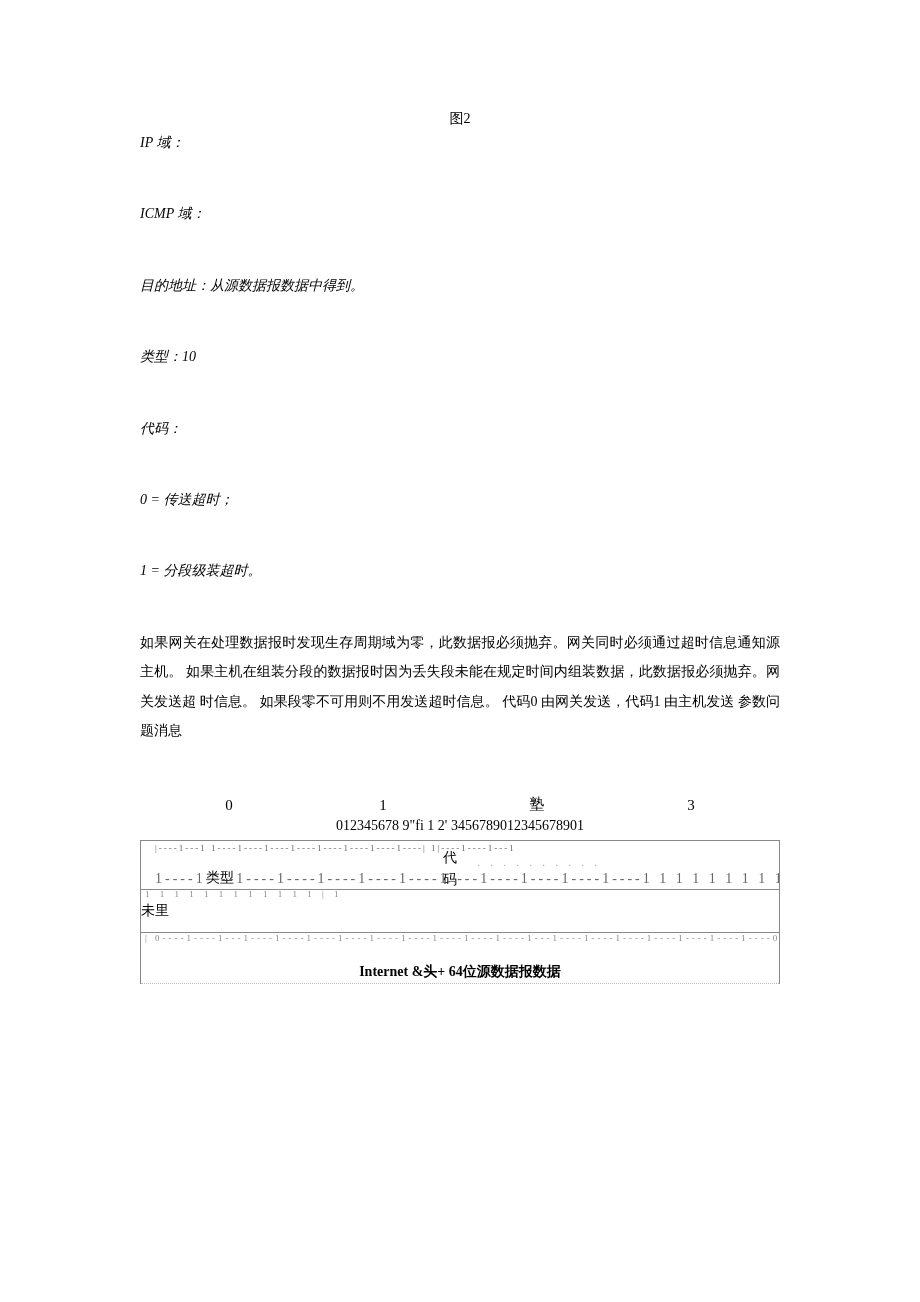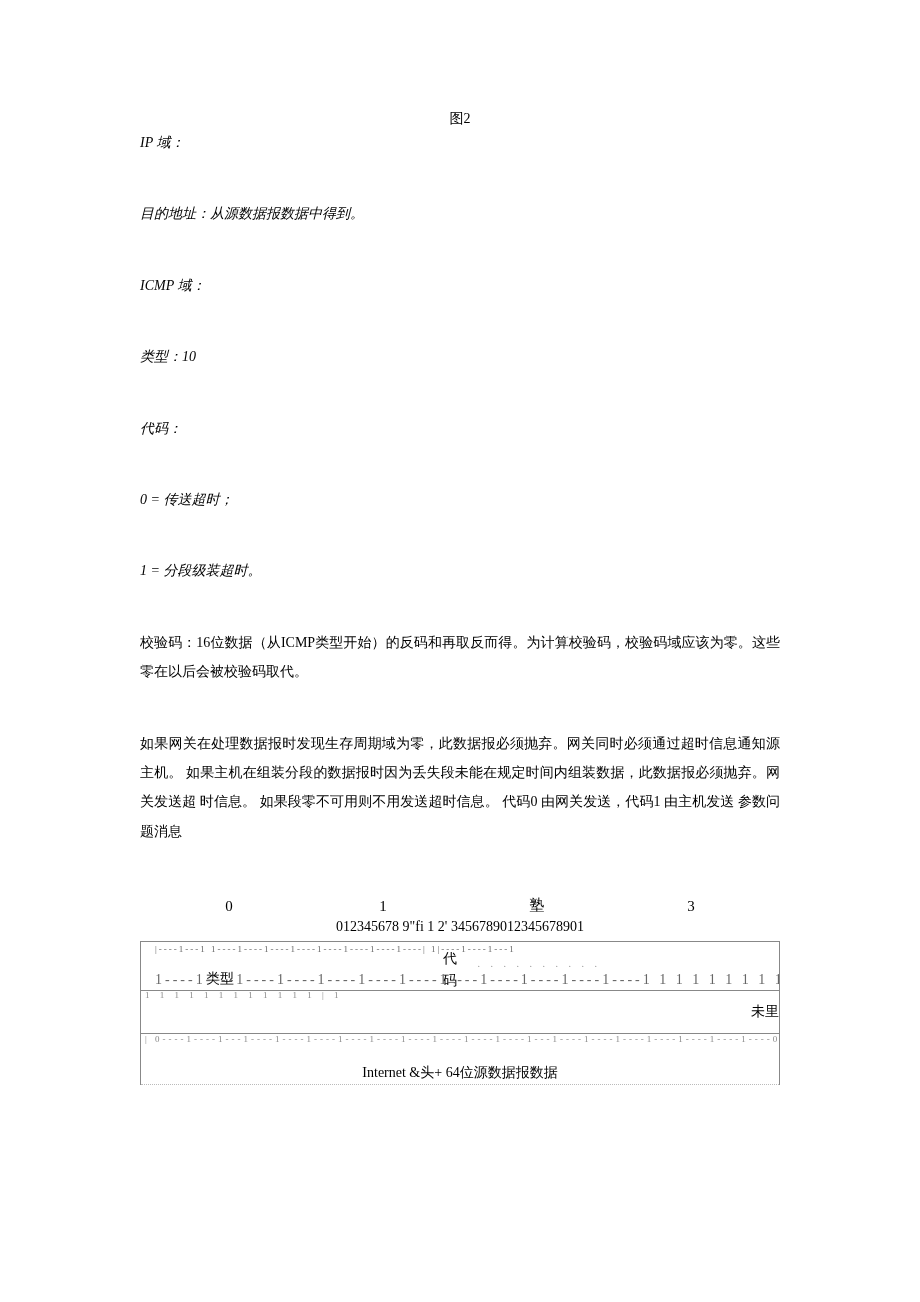--- a/index.html
+++ b/index.html
@@ -127,21 +127,21 @@
       position: absolute;
       left: 0; right: 0;
       font-size: 9px;
       color: #888;
       white-space: nowrap;
       letter-spacing: 4px;
       overflow: hidden;
       padding-left: 4px;
     }
     .r2-ticks-top { top: -1px; }
-    .packet-row.r2wrap { height: 42px; justify-content: flex-end; }
+    .packet-row.r2wrap { height: 42px; justify-content: flex-start; }
     .packet-row.r3wrap { height: 50px; justify-content: center; border-bottom: 1px dotted #bbb; }
     .r3-ticks {
       position: absolute;
       top: 0;
       left: 0; right: 0;
       font-size: 9px;
       color: #888;
       white-space: nowrap;
       letter-spacing: 3px;
       overflow: hidden;
@@ -155,33 +155,32 @@
   </style>
 </head>
 <body>
 
 <div class="page">
 
   <div class="figure-label">图2</div>
 
   <div class="para-tight">IP 域：</div>
 
+  <div class="para-tight">ICMP 域：</div>
+
   <div class="para-tight">目的地址：从源数据报数据中得到。</div>
 
-  <div class="para-tight">ICMP 域：</div>
-
   <div class="para-tight">类型：10</div>
 
   <div class="para-tight">代码：</div>
 
   <div class="para-tight">0 = 传送超时；</div>
 
   <div class="para-tight">1 = 分段级装超时。</div>
 
-  <div class="para">校验码：16位数据（从ICMP类型开始）的反码和再取反而得。为计算校验码，校验码域应该为零。这些 零在以后会被校验码取代。</div>
 
 
 
   <div class="para">如果网关在处理数据报时发现生存周期域为零，此数据报必须抛弃。网关同时必须通过超时信息通知源主机。  如果主机在组装分段的数据报时因为丢失段未能在规定时间内组装数据，此数据报必须抛弃。网关发送超 时信息。  如果段零不可用则不用发送超时信息。  代码0 由网关发送，代码1 由主机发送  参数问题消息</div>
 
   <div class="diagram-container">
     <div class="header-row">
       <span class="hdr-col">0</span>
       <span class="hdr-col">1</span>
       <span class="hdr-col col2">塾</span>
@@ -206,19 +205,19 @@
         </div>
       </div>
 
       <div class="packet-row r2wrap">
         <div class="r2-ticks-top">1     1   1   1   1   1   1   1   1   1   1 1        | 1</div>
         <span>未里</span>
       </div>
 
       <div class="packet-row r3wrap">
         <div class="r3-ticks">|  0----1----1---1----1----1----1----1----1----1----1----1----1---1----1----1----1----1----1----1----0----|</div>
-        <span style="margin-top:28px; font-family: serif;">Internet &amp;头+  64位源数据报数据</span>
+        <span style="margin-top:28px; font-family: serif; font-weight: bold;">Internet &amp;头+  64位源数据报数据</span>
       </div>
 
     </div>
   </div>
 
 </div>
 
 </body></html>

